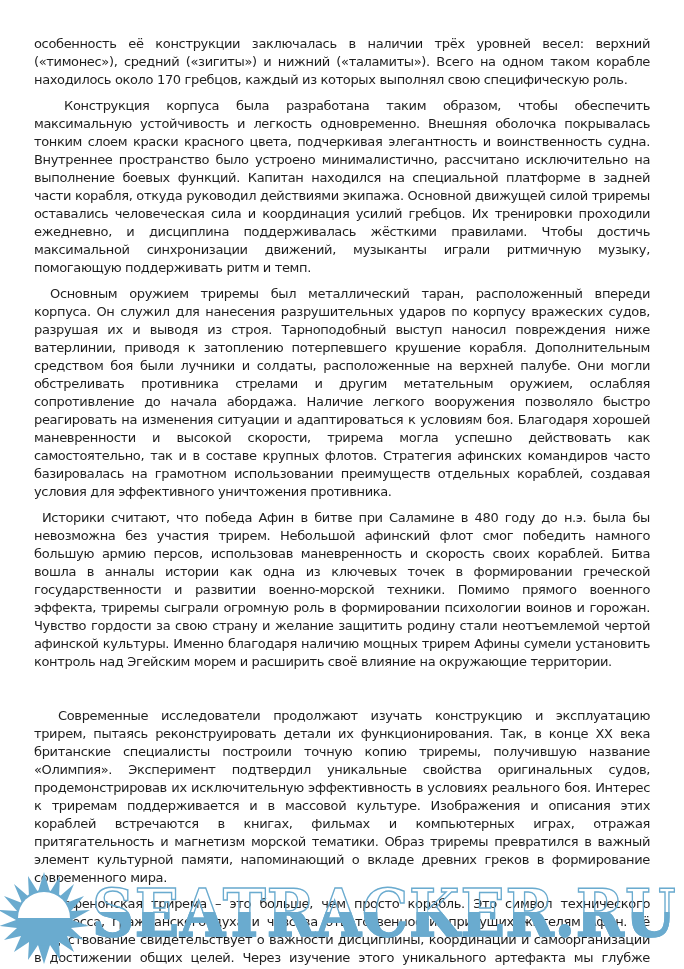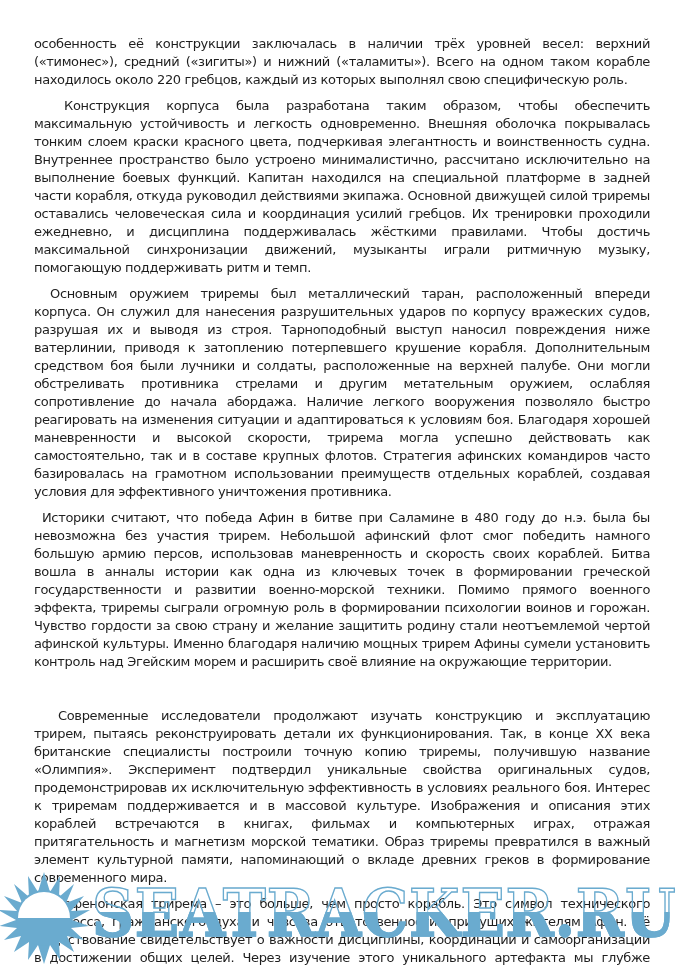--- a/index.html
+++ b/index.html
@@ -29,21 +29,21 @@
     -webkit-text-stroke: 1.5px #6aabcf;
     background: linear-gradient(to bottom, rgba(255,255,255,0) 0%, rgba(255,255,255,0) 48%, #6aabcf 48%, #6aabcf 100%);
     -webkit-background-clip: text; background-clip: text;
     white-space: nowrap; transform: scaleX(0.88); transform-origin: left top;
   }
 </style>
 </head>
 <body>
 
 <div class="page">
-  <p class="para p1">особенность её конструкции заключалась в наличии трёх уровней весел: верхний («тимонес»), средний («зигиты») и нижний («таламиты»). Всего на одном таком корабле находилось около 220 гребцов, каждый из которых выполнял свою специфическую роль.</p>
+  <p class="para p1">особенность её конструкции заключалась в наличии трёх уровней весел: верхний («тимонес»), средний («зигиты») и нижний («таламиты»). Всего на одном таком корабле находилось около 170 гребцов, каждый из которых выполнял свою специфическую роль.</p>
   <p class="para p2">Конструкция корпуса была разработана таким образом, чтобы обеспечить максимальную устойчивость и легкость одновременно. Внешняя оболочка покрывалась тонким слоем краски красного цвета, подчеркивая элегантность и воинственность судна. Внутреннее пространство было устроено минималистично, рассчитано исключительно на выполнение боевых функций. Капитан находился на специальной платформе в задней части корабля, откуда руководил действиями экипажа. Основной движущей силой триремы оставались человеческая сила и координация усилий гребцов. Их тренировки проходили ежедневно, и дисциплина поддерживалась жёсткими правилами. Чтобы достичь максимальной синхронизации движений, музыканты играли ритмичную музыку, помогающую поддерживать ритм и темп.</p>
   <p class="para p3">Основным оружием триремы был металлический таран, расположенный впереди корпуса. Он служил для нанесения разрушительных ударов по корпусу вражеских судов, разрушая их и выводя из строя. Тарноподобный выступ наносил повреждения ниже ватерлинии, приводя к затоплению потерпевшего крушение корабля. Дополнительным средством боя были лучники и солдаты, расположенные на верхней палубе. Они могли обстреливать противника стрелами и другим метательным оружием, ослабляя сопротивление до начала абордажа. Наличие легкого вооружения позволяло быстро реагировать на изменения ситуации и адаптироваться к условиям боя. Благодаря хорошей маневренности и высокой скорости, трирема могла успешно действовать как самостоятельно, так и в составе крупных флотов. Стратегия афинских командиров часто базировалась на грамотном использовании преимуществ отдельных кораблей, создавая условия для эффективного уничтожения противника.</p>
   <p class="para p4">Историки считают, что победа Афин в битве при Саламине в 480 году до н.э. была бы невозможна без участия трирем. Небольшой афинский флот смог победить намного большую армию персов, использовав маневренность и скорость своих кораблей. Битва вошла в анналы истории как одна из ключевых точек в формировании греческой государственности и развитии военно-морской техники. Помимо прямого военного эффекта, триремы сыграли огромную роль в формировании психологии воинов и горожан. Чувство гордости за свою страну и желание защитить родину стали неотъемлемой чертой афинской культуры. Именно благодаря наличию мощных трирем Афины сумели установить контроль над Эгейским морем и расширить своё влияние на окружающие территории.</p>
   <p class="para p5">Современные исследователи продолжают изучать конструкцию и эксплуатацию трирем, пытаясь реконструировать детали их функционирования. Так, в конце XX века британские специалисты построили точную копию триремы, получившую название «Олимпия». Эксперимент подтвердил уникальные свойства оригинальных судов, продемонстрировав их исключительную эффективность в условиях реального боя. Интерес к триремам поддерживается и в массовой культуре. Изображения и описания этих кораблей встречаются в книгах, фильмах и компьютерных играх, отражая притягательность и магнетизм морской тематики. Образ триремы превратился в важный элемент культурной памяти, напоминающий о вкладе древних греков в формирование современного мира.</p>
   <p class="para p6">Парфенонская трирема – это больше, чем просто корабль. Это символ технического прогресса, гражданского духа и чувства ответственности, присущих жителям Афин. Её существование свидетельствует о важности дисциплины, координации и самоорганизации в достижении общих целей. Через изучение этого уникального артефакта мы глубже понимаем сущность и природу цивилизации, наследуя опыт прошлых поколений и черпая вдохновение для будущих свершений.</p>
 </div>
 
 <div class="watermark">
   <svg width="100" height="97" viewBox="0 0 100 97" style="position:absolute;left:0;top:0;">
     <defs>

